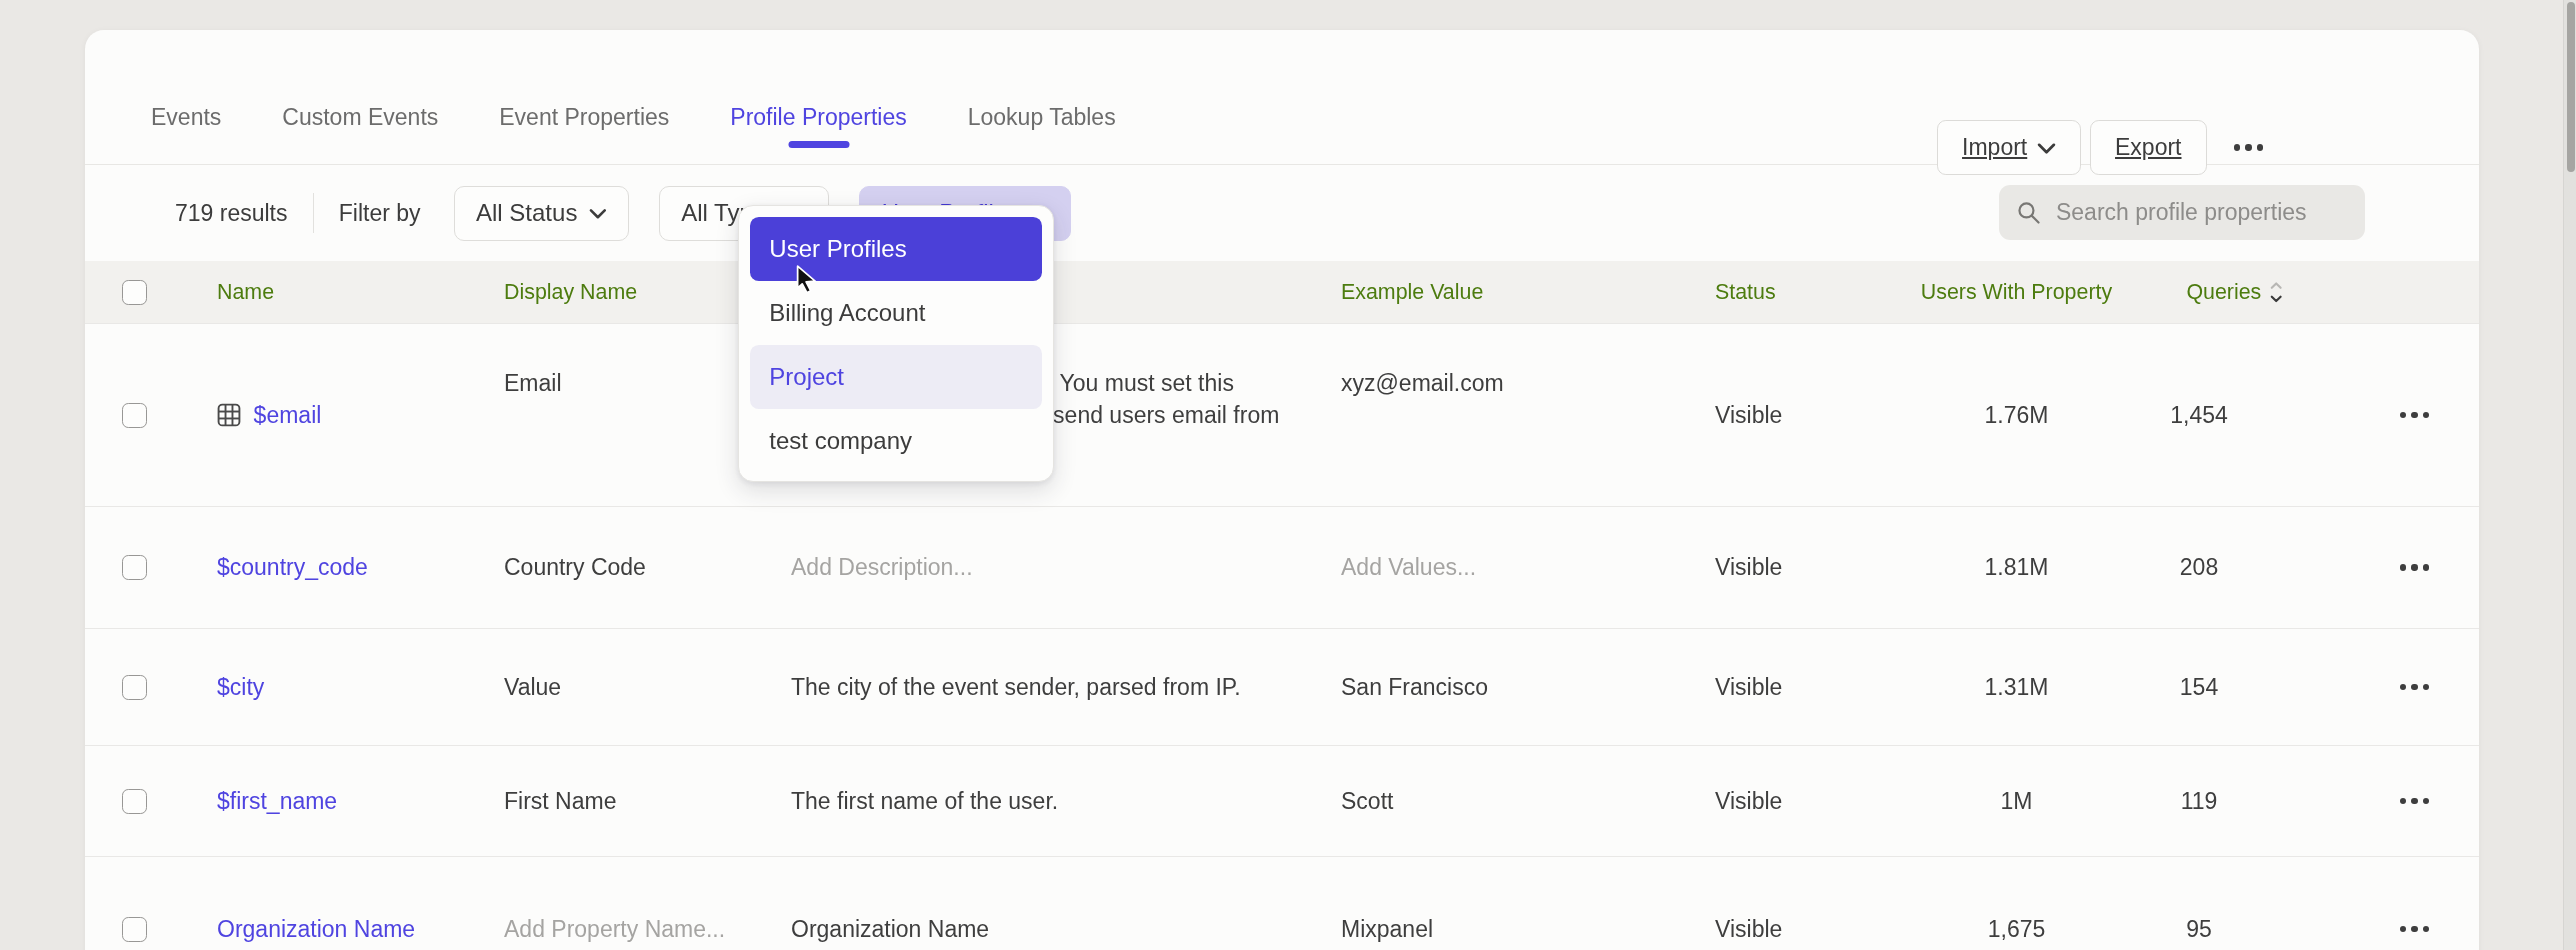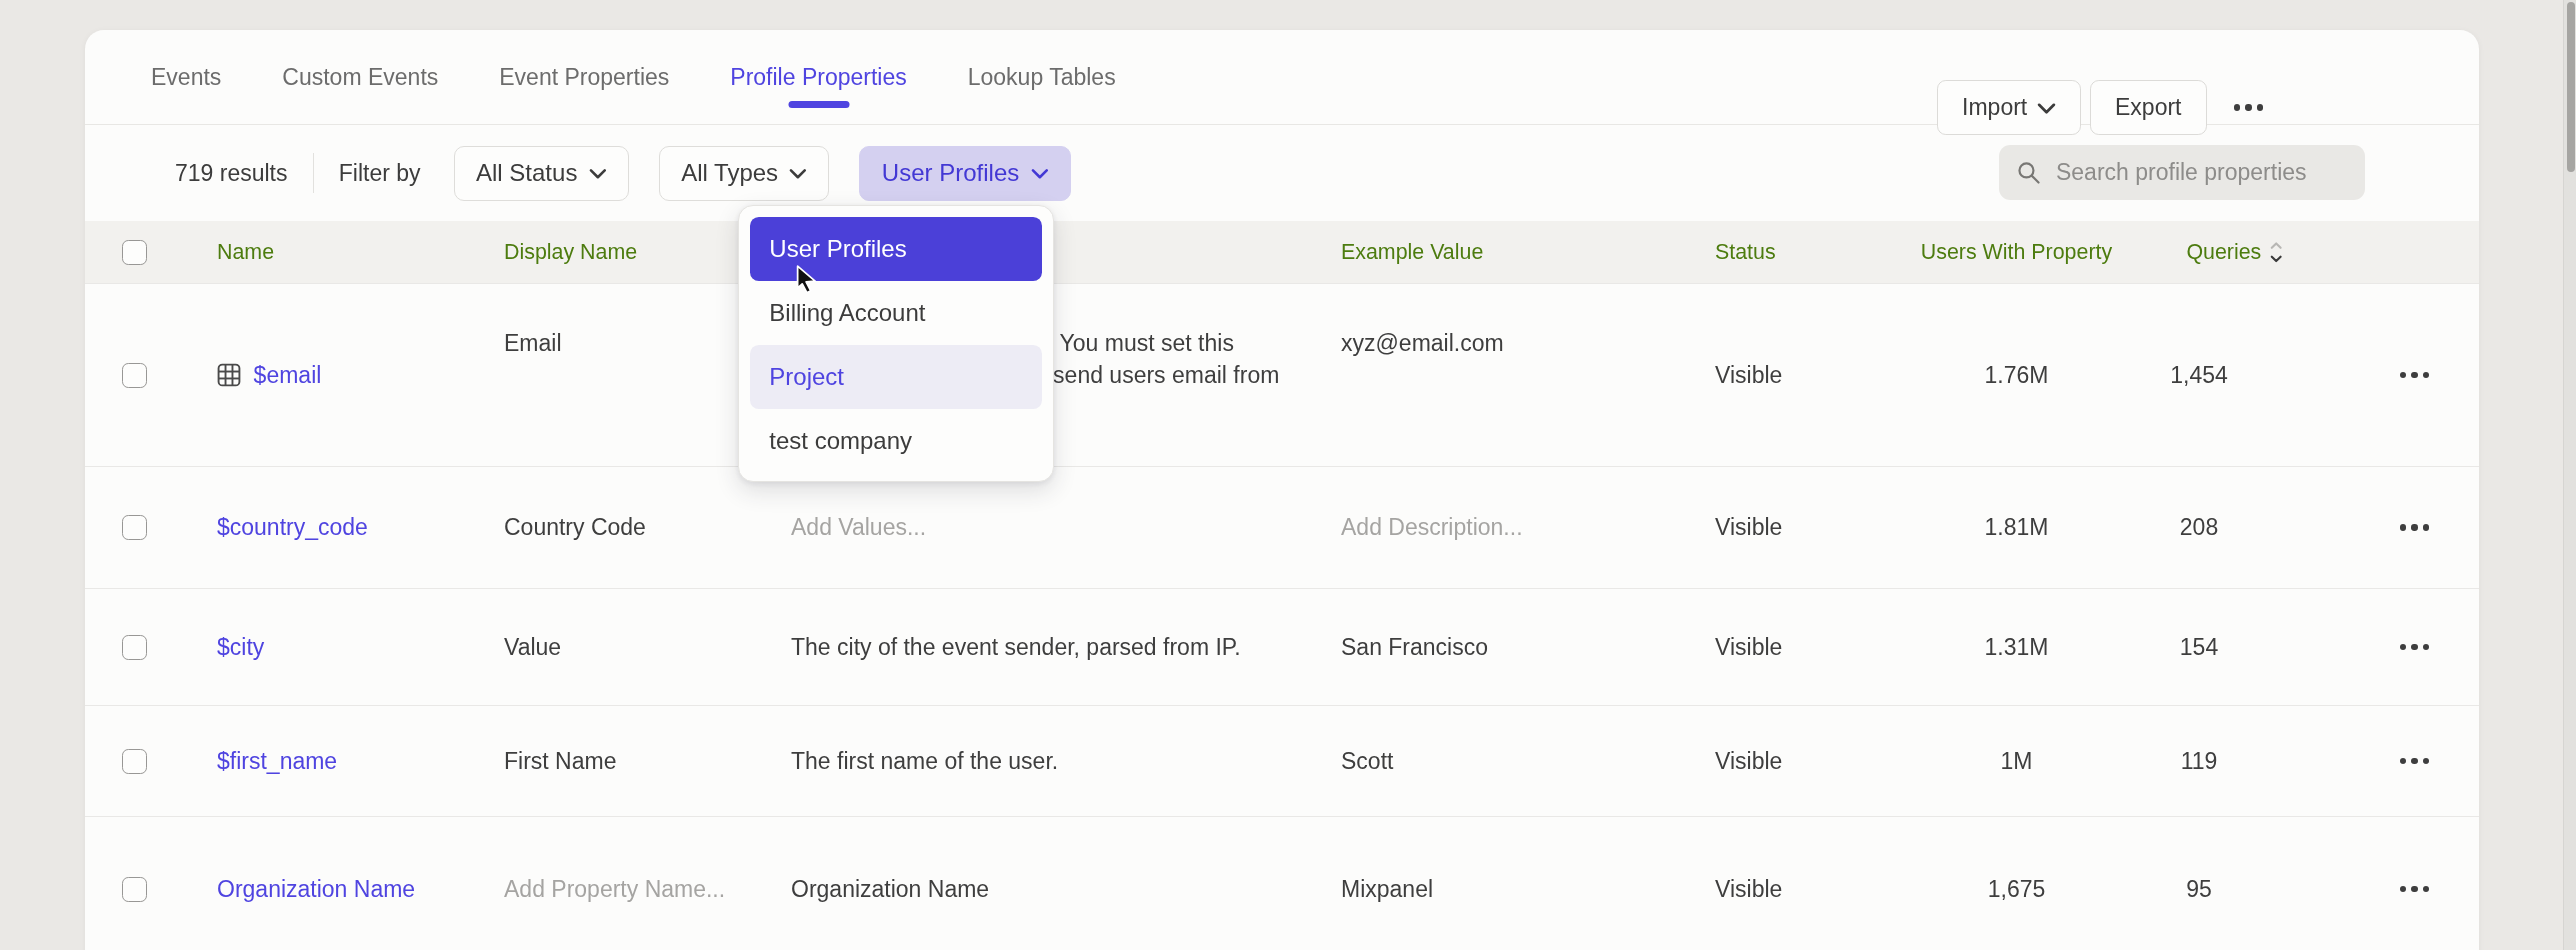--- a/index.html
+++ b/index.html
@@ -29,39 +29,40 @@
     background:#fcfcfb; border-radius:19px 19px 0 0;
     box-shadow:0 1.3px 6.3px rgba(0,0,0,.05);
   }
 
   
   .tabbar {
     position:relative; height:95px;
     display:flex; align-items:center; gap:61px;
     padding-left:66px;
     border-bottom:1.3px solid #e8e7e4;
+    margin-top:40px;
   }
   .tab {
     position:relative; height:100%; display:flex; align-items:center;
     font-size:23px; color:#6c6c6c; cursor:pointer; white-space:nowrap;
   }
   .tab.active { color:#4f44e0; }
   .tab.active::after {
     content:""; position:absolute; left:50%; transform:translateX(-50%);
     bottom:16.4px; width:61px; height:6.3px; border-radius:3.8px; background:#4f44e0;
   }
   .tab-actions {
     position:absolute; right:206px; top:50px; height:55px;
     display:flex; align-items:center; gap:8.8px;
   }
   .btn {
     height:55px; display:flex; align-items:center; gap:10px;
     padding:0 24px; background:#fdfdfc;
     border:1.3px solid #dcdbd8; border-radius:8.8px;
-    font-size:23px; color:#3c3c3c; cursor:pointer; white-space:nowrap;
+    font-size:23px; color:#3c3c3c; cursor:pointer; white-space:nowrap;text-decoration:underline;
   }
   .dots { display:flex; gap:5px; align-items:center; padding:0 10px; margin-left:8.8px; cursor:pointer; }
   .dots i { width:6.3px; height:6.3px; border-radius:50%; background:#3e3e3e; }
 
   
   .filterbar {
     position:relative; height:96px;
     display:flex; align-items:center;
     padding-left:66px;
     margin-left:24px;
@@ -263,22 +264,22 @@
     </div>
 
     <div class="trow" style="height:122px;">
       <div class="cell-check">
           <div class="checkbox"></div>
         </div>
       <div class="name-cell">
         <span>$country_code</span>
       </div>
       <div>Country Code</div>
+      <div class="placeholder">Add Description...</div>
       <div class="placeholder">Add Values...</div>
-      <div class="placeholder">Add Description...</div>
       <div>Visible</div>
       <div class="col-right">1.81M</div>
       <div class="col-right">208</div>
       <div class="dots row-menu">
           <i></i>
           <i></i>
           <i></i>
         </div>
     </div>
 

